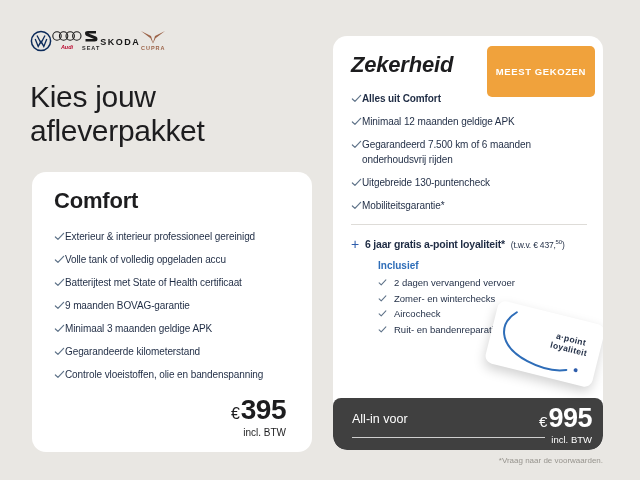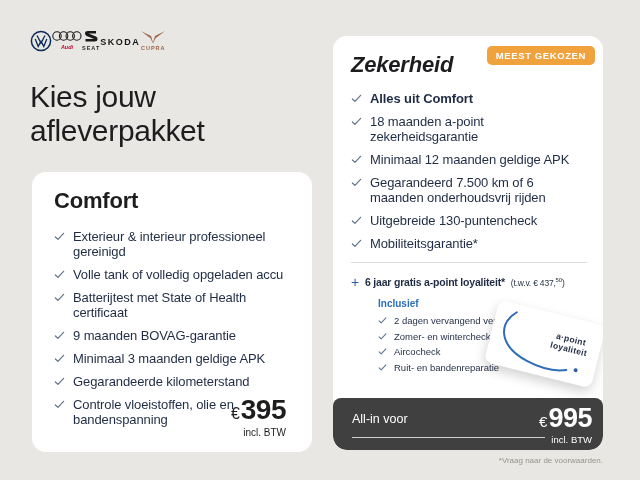--- a/index.html
+++ b/index.html
@@ -22,28 +22,28 @@
     font-weight:500; color:#1d1d1f; letter-spacing:-0.3px; }
   
   .card{ position:absolute; background:#fff; border-radius:14px; }
   .card-comfort{ left:32px; top:172px; width:280px; height:280px; padding:16px 16px 10px 22px; }
   .card-zekerheid{ left:333px; top:36px; width:270px; height:414px; padding:16px 12px 0 18px; overflow:hidden; }
   .card-title{ font-size:22px; font-weight:600; color:#1d1d1f; letter-spacing:-0.2px; }
   .card-comfort .card-title{ margin-bottom:15px; }
   .card-zekerheid .card-title{ margin-bottom:13px;font-style:italic; }
   
   .chk-list{ list-style:none; }
-  .chk-list li{ display:flex; gap:8px; margin-bottom:8px; font-size:13px; line-height:15px;
+  .chk-list li{ display:flex; margin-bottom:8px; font-size:10px; line-height:15px;
     letter-spacing:-0.1px; color:#1f2c44; }
   .chk-list li .ck{ flex:0 0 auto; margin-top:2px; }
   .chk-list li.strong{ font-weight:700; }
   .chk-list li span{ max-width:214px; }
   
   .badge{ position:absolute; top:10px; right:8px; background:#f0a23c; color:#fff;
-    font-size:9.5px; font-weight:700; letter-spacing:0.6px; padding:4px 9px; border-radius:5px; }
+    font-size:9.5px; font-weight:700; letter-spacing:0.6px; padding:20px 9px; border-radius:5px; }
   
   .divider{ height:1px; background:#dedcd8; margin:11px 4px 12px 0; }
   
   .loyalty-row{ display:flex; align-items:baseline; gap:6px; white-space:nowrap; letter-spacing:-0.2px; }
   .loyalty-plus{ color:#2e5dab; font-size:14px; font-weight:500; line-height:12px; transform:translateY(1px); }
   .loyalty-title{ font-size:10.5px; font-weight:700; color:#1f2c44; }
   .loyalty-note{ font-size:8.5px; color:#1f2c44; }
   .loyalty-note sup{ font-size:6px; }
   .inclusief{ margin:10px 0 6px 27px; color:#2e6db8; font-size:10px; font-weight:700; }
   .sub-list{ list-style:none; margin-left:27px; }
@@ -179,26 +179,20 @@
       <li class="strong">
           <svg class="ck" width="11" height="11" viewBox="0 0 12 12">
             <path d="M1.5 6.5 L4.3 9.2 L10.5 2.5" fill="none" stroke="#5f7389" stroke-width="1.3" stroke-linecap="round" stroke-linejoin="round"></path>
           </svg>
           <span>Alles uit Comfort</span>
         </li>
       <li>
           <svg class="ck" width="11" height="11" viewBox="0 0 12 12">
             <path d="M1.5 6.5 L4.3 9.2 L10.5 2.5" fill="none" stroke="#5f7389" stroke-width="1.3" stroke-linecap="round" stroke-linejoin="round"></path>
           </svg>
-          <span>18 maanden a-point zekerheidsgarantie</span>
-        </li>
-      <li>
-          <svg class="ck" width="11" height="11" viewBox="0 0 12 12">
-            <path d="M1.5 6.5 L4.3 9.2 L10.5 2.5" fill="none" stroke="#5f7389" stroke-width="1.3" stroke-linecap="round" stroke-linejoin="round"></path>
-          </svg>
           <span>Minimaal 12 maanden geldige APK</span>
         </li>
       <li>
           <svg class="ck" width="11" height="11" viewBox="0 0 12 12">
             <path d="M1.5 6.5 L4.3 9.2 L10.5 2.5" fill="none" stroke="#5f7389" stroke-width="1.3" stroke-linecap="round" stroke-linejoin="round"></path>
           </svg>
           <span>Gegarandeerd 7.500 km of 6 maanden onderhoudsvrij rijden</span>
         </li>
       <li>
           <svg class="ck" width="11" height="11" viewBox="0 0 12 12">

